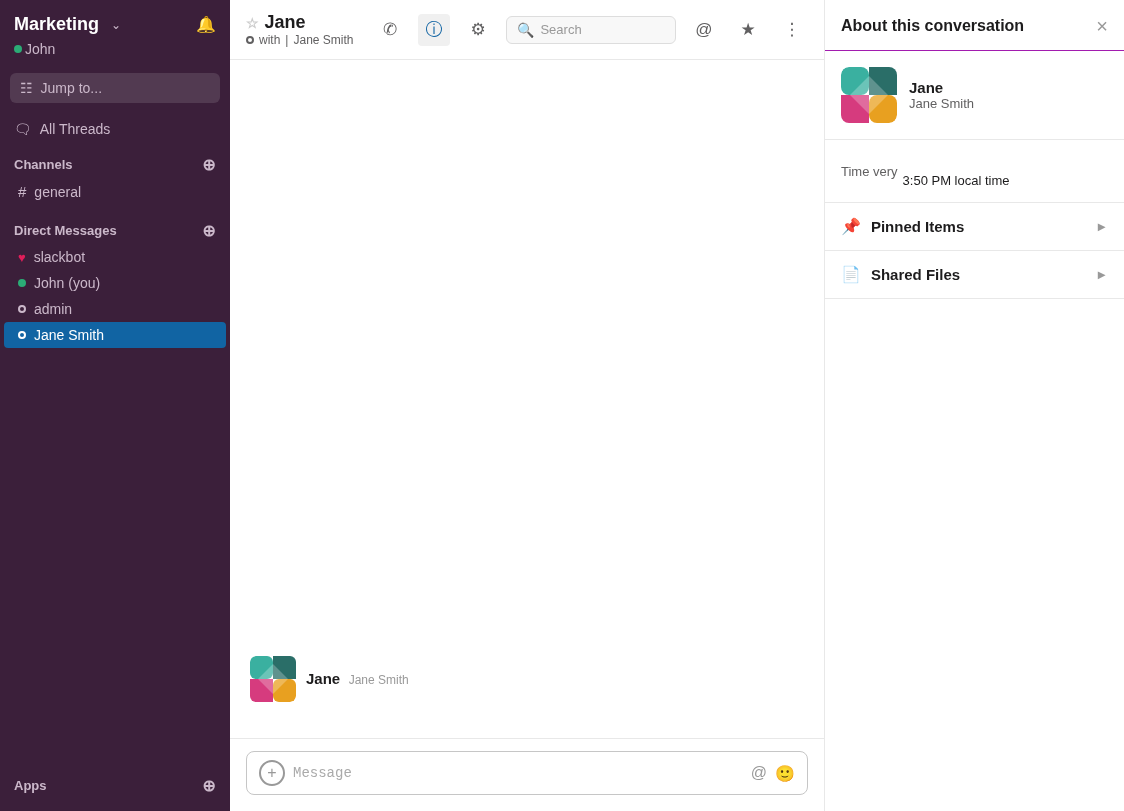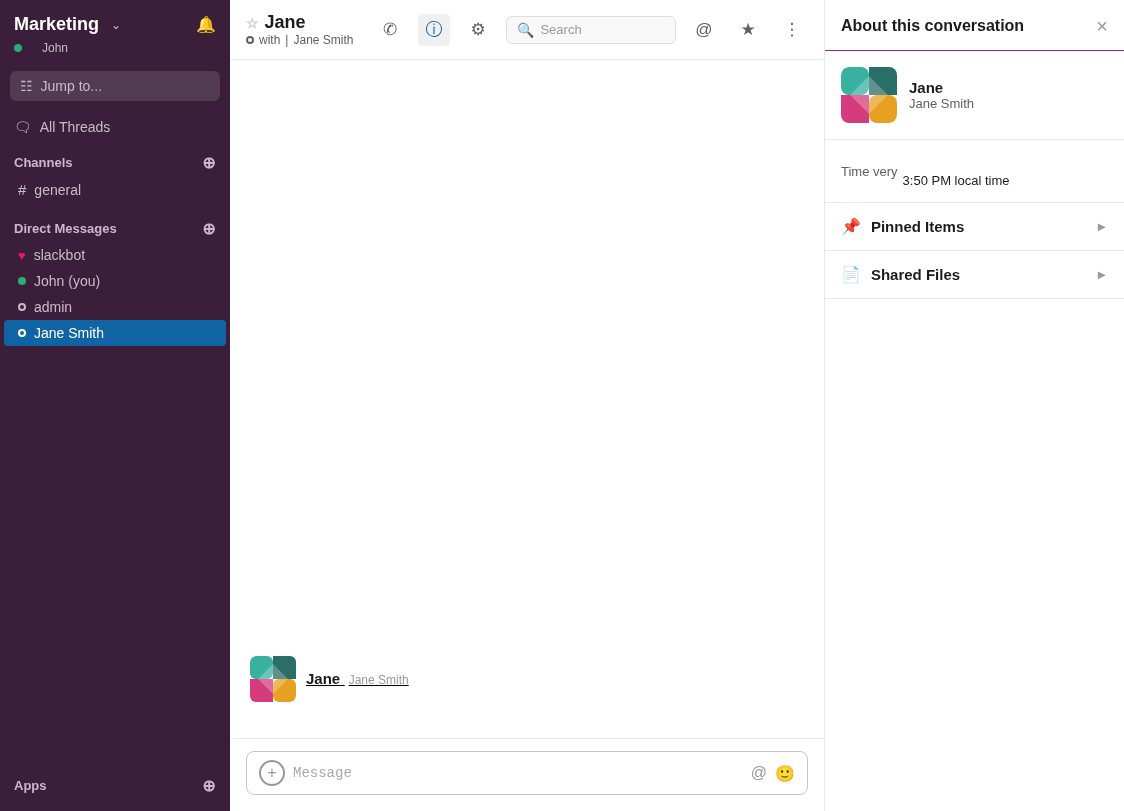--- a/index.html
+++ b/index.html
@@ -28,26 +28,26 @@
       font-size: 18px;
     }
     .workspace-header-right {
       display: flex;
       align-items: center;
       gap: 8px;
     }
     .chevron-icon { color: #cbb8ca; font-size: 12px; }
     .bell-icon { color: #cbb8ca; font-size: 16px; }
     .user-status {
-      font-size: 12px;
+      font-size: 14px;
       color: #cbb8ca;
       padding: 0 14px 10px 14px;
       display: flex;
       align-items: center;
-      gap: 20px;
+      gap: 3px;
     }
     .status-dot-green { width: 8px; height: 8px; border-radius: 50%; background: #2bac76; display: inline-block; }
     .jump-to {
       margin: 6px 10px 12px 10px;
       background: rgba(255,255,255,0.12);
       border-radius: 6px;
       padding: 7px 10px;
       display: flex;
       align-items: center;
       gap: 8px;
@@ -174,21 +174,20 @@
     .search-input-wrapper input::placeholder { color: #999; }
 
     
     #chat-messages {
       flex: 1;
       overflow-y: auto;
       padding: 16px 20px;
       display: flex;
       flex-direction: column;
       justify-content: flex-end;
-      text-decoration: underline;
     }
     .message-start-block {
       margin-bottom: 12px;
     }
     .message-avatar {
       width: 46px;
       height: 46px;
       border-radius: 6px;
       overflow: hidden;
       flex-shrink: 0;

